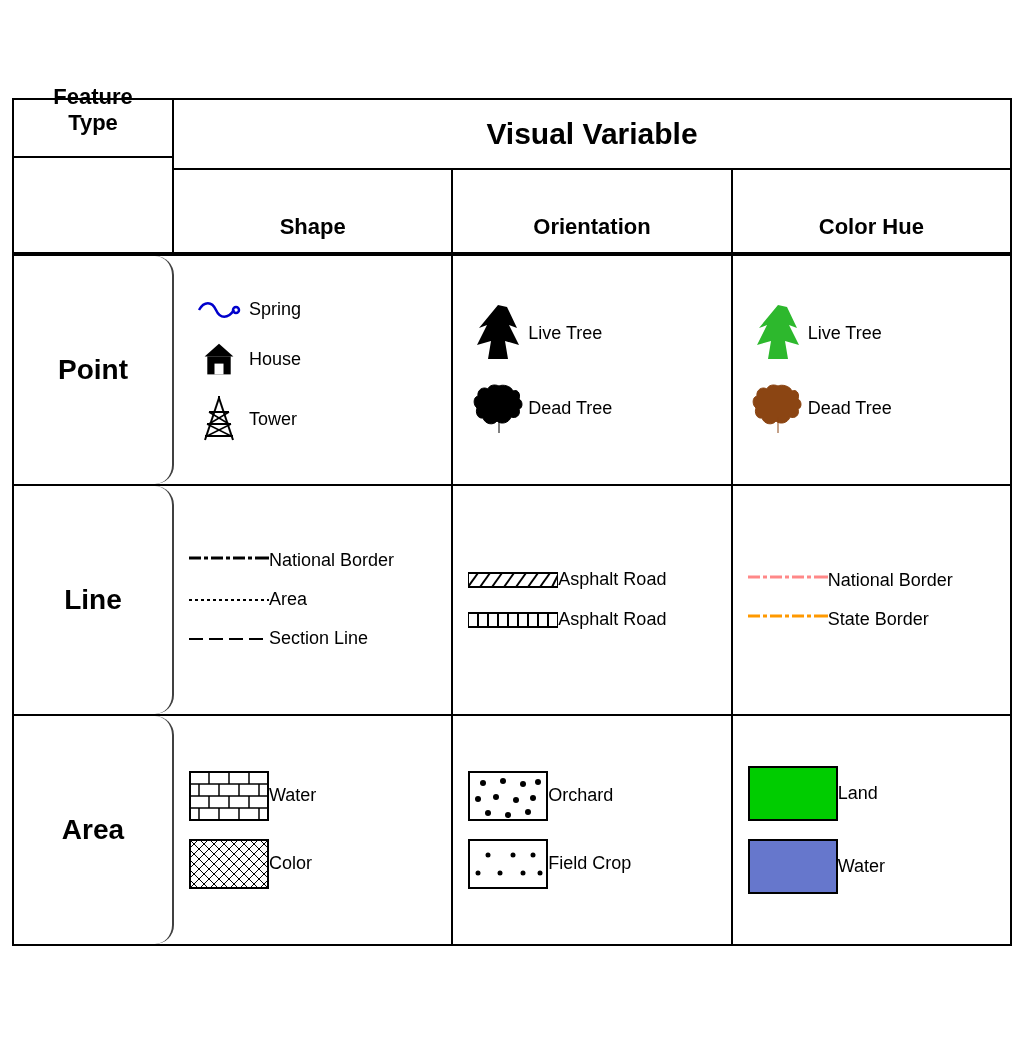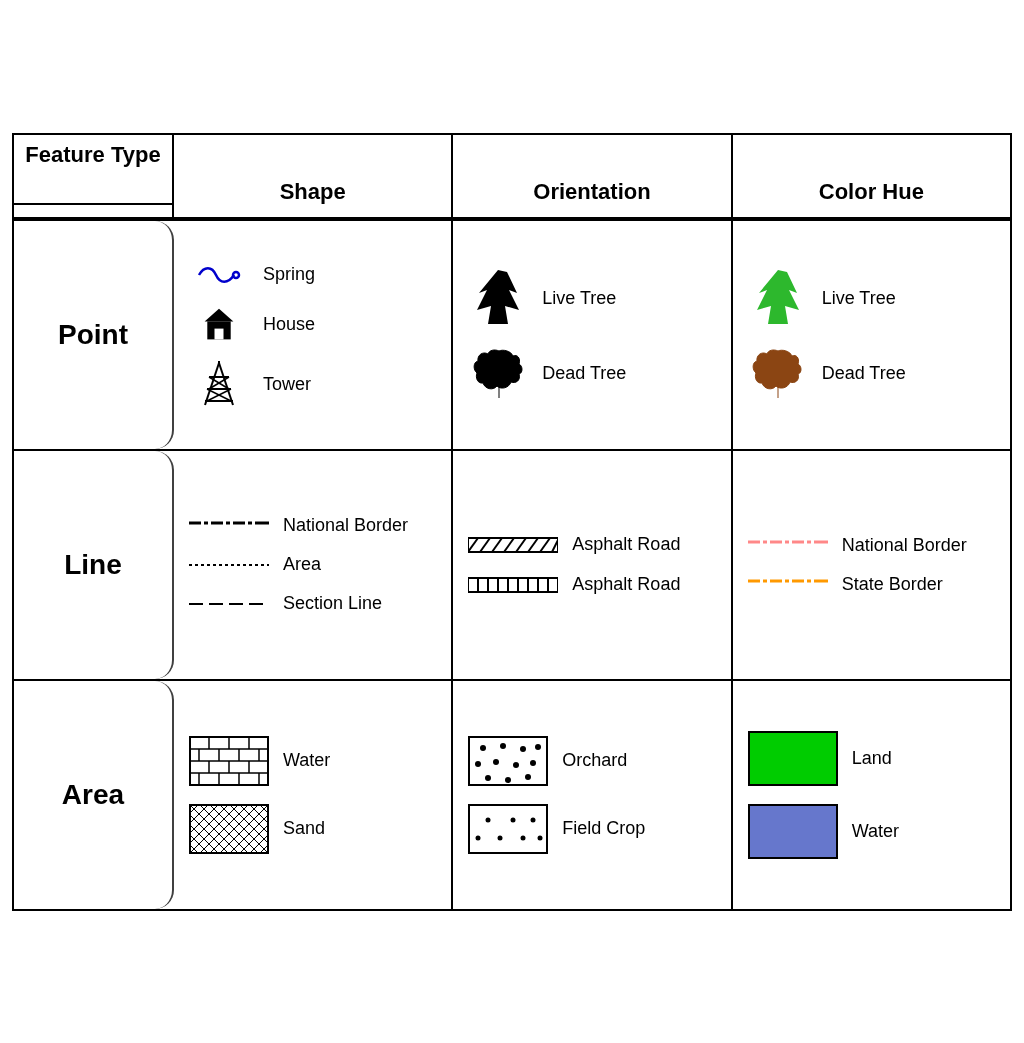--- a/index.html
+++ b/index.html
@@ -22,24 +22,24 @@
     .feature-type-header {
       width: 160px;
       min-width: 160px;
       border-right: 2px solid #000;
       display: flex;
       flex-direction: column;
     }
     .feature-type-top {
       border-bottom: 2px solid #000;
       display: flex;
-      align-items: flex-start;
-      justify-content: center;
-      padding: 7px;
-      height: 70px;
+      align-items: flex-end;
+      justify-content: center;
+      padding: 20px;
+      height: 58px;
     }
     .feature-type-top span {
       font-size: 22px;
       font-weight: bold;
       text-align: center;
     }
     .visual-variable-header {
       flex: 1;
       display: flex;
       flex-direction: column;
@@ -99,21 +99,20 @@
       flex-direction: column;
       justify-content: center;
       gap: 18px;
     }
     .cell:last-child {
       border-right: none;
     }
     .cell-item {
       display: flex;
       align-items: center;
-      gap: 14px;
     }
     .cell-item-label {
       font-size: 18px;
     }
     .icon-area {
       min-width: 60px;
       display: flex;
       align-items: center;
       justify-content: center;
     }
@@ -125,20 +124,23 @@
 
 <div class="table-container">
 
   <div class="header-row">
     <div class="feature-type-header">
       <div class="feature-type-top">
         <span>Feature Type</span>
       </div>
     </div>
     <div class="visual-variable-header">
+      <div class="visual-variable-title">
+        <span>Visual Variable</span>
+      </div>
       <div class="sub-headers">
         <div class="sub-header">
           <span>Shape</span>
         </div>
         <div class="sub-header">
           <span>Orientation</span>
         </div>
         <div class="sub-header">
           <span>Color Hue</span>
         </div>
@@ -402,21 +404,21 @@
             <line x1="30" y1="0" x2="80" y2="50" stroke="#000" stroke-width="1"></line>
             <line x1="20" y1="0" x2="70" y2="50" stroke="#000" stroke-width="1"></line>
             <line x1="10" y1="0" x2="60" y2="50" stroke="#000" stroke-width="1"></line>
             <line x1="0" y1="0" x2="50" y2="50" stroke="#000" stroke-width="1"></line>
             <line x1="0" y1="10" x2="40" y2="50" stroke="#000" stroke-width="1"></line>
             <line x1="0" y1="20" x2="30" y2="50" stroke="#000" stroke-width="1"></line>
             <line x1="0" y1="30" x2="20" y2="50" stroke="#000" stroke-width="1"></line>
             <line x1="0" y1="40" x2="10" y2="50" stroke="#000" stroke-width="1"></line>
           </svg>
         </div>
-        <span class="cell-item-label">Sand</span>
+        <span class="cell-item-label">Color</span>
       </div>
     </div>
 
     <div class="cell">
       <div class="cell-item">
         <div class="icon-area">
           <svg width="80" height="50" viewBox="0 0 80 50">
             <rect x="1" y="1" width="78" height="48" fill="#fff" stroke="#000" stroke-width="2"></rect>
 
             <circle cx="15" cy="12" r="3" fill="#000"></circle>

